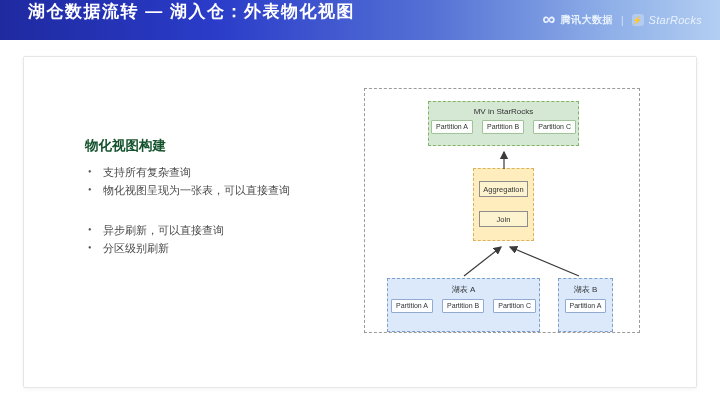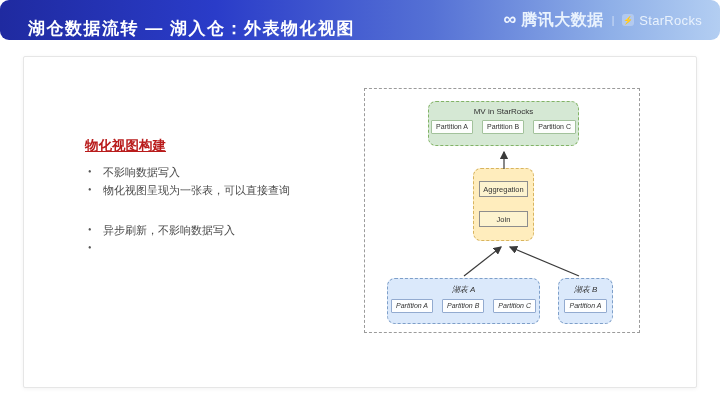--- a/index.html
+++ b/index.html
@@ -4,75 +4,75 @@
 <style>
   html,body{margin:0;padding:0;}
   body{
     width:720px;height:405px;position:relative;overflow:hidden;
     background:#ffffff;font-family:"Liberation Sans",sans-serif;
   }
   
   .header{
     position:absolute;left:0;top:0;width:720px;height:40px;
     background:linear-gradient(90deg,#1f2aa0 0%,#2a3cc9 30%,#5571d5 60%,#8fb0e8 85%,#b3cef2 100%);
-    display:flex;align-items:flex-end;border-radius:9px;
+    display:flex;align-items:flex-start;
   }
   .header-title{
     color:#ffffff;font-weight:bold;font-size:17px;letter-spacing:1.5px;
     padding-left:28px;white-space:nowrap;
   }
   .brand{
     position:absolute;right:18px;top:0;height:40px;
     display:flex;align-items:center;gap:5px;color:#e9f2fd;
   }
   .infinity-glyph{font-size:18px;font-weight:bold;line-height:1;margin-top:-3px;color:#eef5ff;}
-  .brand-tencent{font-size:16px;font-weight:bold;letter-spacing:.5px;}
+  .brand-tencent{font-size:10px;font-weight:bold;letter-spacing:.5px;}
   .brand-divider{font-size:10px;opacity:.75;margin:0 3px;}
   .sr-mark{
     width:12px;height:12px;border-radius:3px;background:rgba(255,255,255,.28);
     display:flex;align-items:center;justify-content:center;font-size:8px;color:#fff;
   }
-  .brand-sr{font-size:13px;letter-spacing:.3px;}
+  .brand-sr{font-size:11px;letter-spacing:.3px;font-style:italic;}
   
   .card{
     position:absolute;left:23px;top:56px;width:672px;height:330px;
     background:#ffffff;border:1px solid #e6e6e6;border-radius:2px;
     box-shadow:0 1px 4px rgba(0,0,0,.05);
   }
   
   .textblock{
     position:absolute;left:85px;top:137px;width:280px;
     font-family:"Liberation Serif","DejaVu Serif",serif;
   }
-  .tb-heading{font-size:13.5px;font-weight:bold;color:#b91c1c;margin:0 0 8px 0;text-decoration:underline;}
+  .tb-heading{font-size:13.5px;font-weight:bold;color:#14532d;margin:0 0 8px 0;}
   .tb-list{list-style:none;margin:0 0 22px 0;padding:0;}
   .tb-item{font-size:11px;line-height:18px;color:#4a4a4a;display:flex;}
   .tb-dot{flex:none;width:15px;padding-left:3px;color:#555;font-size:10px;}
   
   .outer-box{
     position:absolute;left:364px;top:88px;width:276px;height:245px;
     border:1.5px dashed #9b9b9b;box-sizing:border-box;
   }
-  .dash-box{position:absolute;box-sizing:border-box;border-radius:8px;}
+  .dash-box{position:absolute;box-sizing:border-box;}
   .mv-box{left:428px;top:101px;width:151px;height:45px;background:#d5e8d4;border:1px dashed #82b366;}
   .box-label{text-align:center;font-size:8px;color:#333;margin-top:5px;white-space:nowrap;}
   .part-row{display:flex;justify-content:center;gap:9px;margin-top:4px;}
   .part{
     font-size:7px;color:#333;background:#fcfefc;border:1px solid #a2c29b;
     padding:2px 4px;border-radius:1px;white-space:nowrap;line-height:1.2;
   }
   .blue-part{border-color:#93abd0;background:#fdfeff;}
   .proc-box{left:473px;top:168px;width:61px;height:73px;background:#ffedbd;border:1px dashed #d8b45f;}
   .step{
     position:absolute;left:5px;width:49px;height:16px;background:#fdf3cf;border:1px solid #8d8d8d;
     font-size:7.5px;color:#333;display:flex;align-items:center;justify-content:center;box-sizing:border-box;
   }
   .step-agg{top:12px;}
   .step-join{top:42px;}
-  .lake{top:278px;height:46px;background:#dbe9fb;border:1px dashed #7e9fc9;font-style:italic;}
+  .lake{top:278px;height:54px;background:#dbe9fb;border:1px dashed #7e9fc9;}
   .lake-a{left:387px;width:153px;}
   .lake-b{left:558px;width:55px;}
   .arrow-layer{position:absolute;left:0;top:0;width:720px;height:405px;pointer-events:none;}
 </style>
 </head>
 <body>
 
 <div class="header">
   <div class="header-title">湖仓数据流转 — 湖入仓：外表物化视图</div>
   <div class="brand">
@@ -84,34 +84,35 @@
   </div>
 </div>
 
 <div class="card"></div>
 
 <div class="textblock">
   <div class="tb-heading">物化视图构建</div>
   <ul class="tb-list">
     <li class="tb-item">
       <span class="tb-dot">•</span>
-      <span>不影响数据写入</span>
+      <span>支持所有复杂查询</span>
     </li>
     <li class="tb-item">
       <span class="tb-dot">•</span>
       <span>物化视图呈现为一张表，可以直接查询</span>
     </li>
   </ul>
   <ul class="tb-list">
     <li class="tb-item">
       <span class="tb-dot">•</span>
-      <span>异步刷新，不影响数据写入</span>
+      <span>异步刷新，可以直接查询</span>
     </li>
     <li class="tb-item">
       <span class="tb-dot">•</span>
+      <span>分区级别刷新</span>
     </li>
   </ul>
 </div>
 
 <div class="outer-box"></div>
 
 <div class="dash-box mv-box">
   <div class="box-label">MV in StarRocks</div>
   <div class="part-row">
     <span class="part">Partition A</span>

